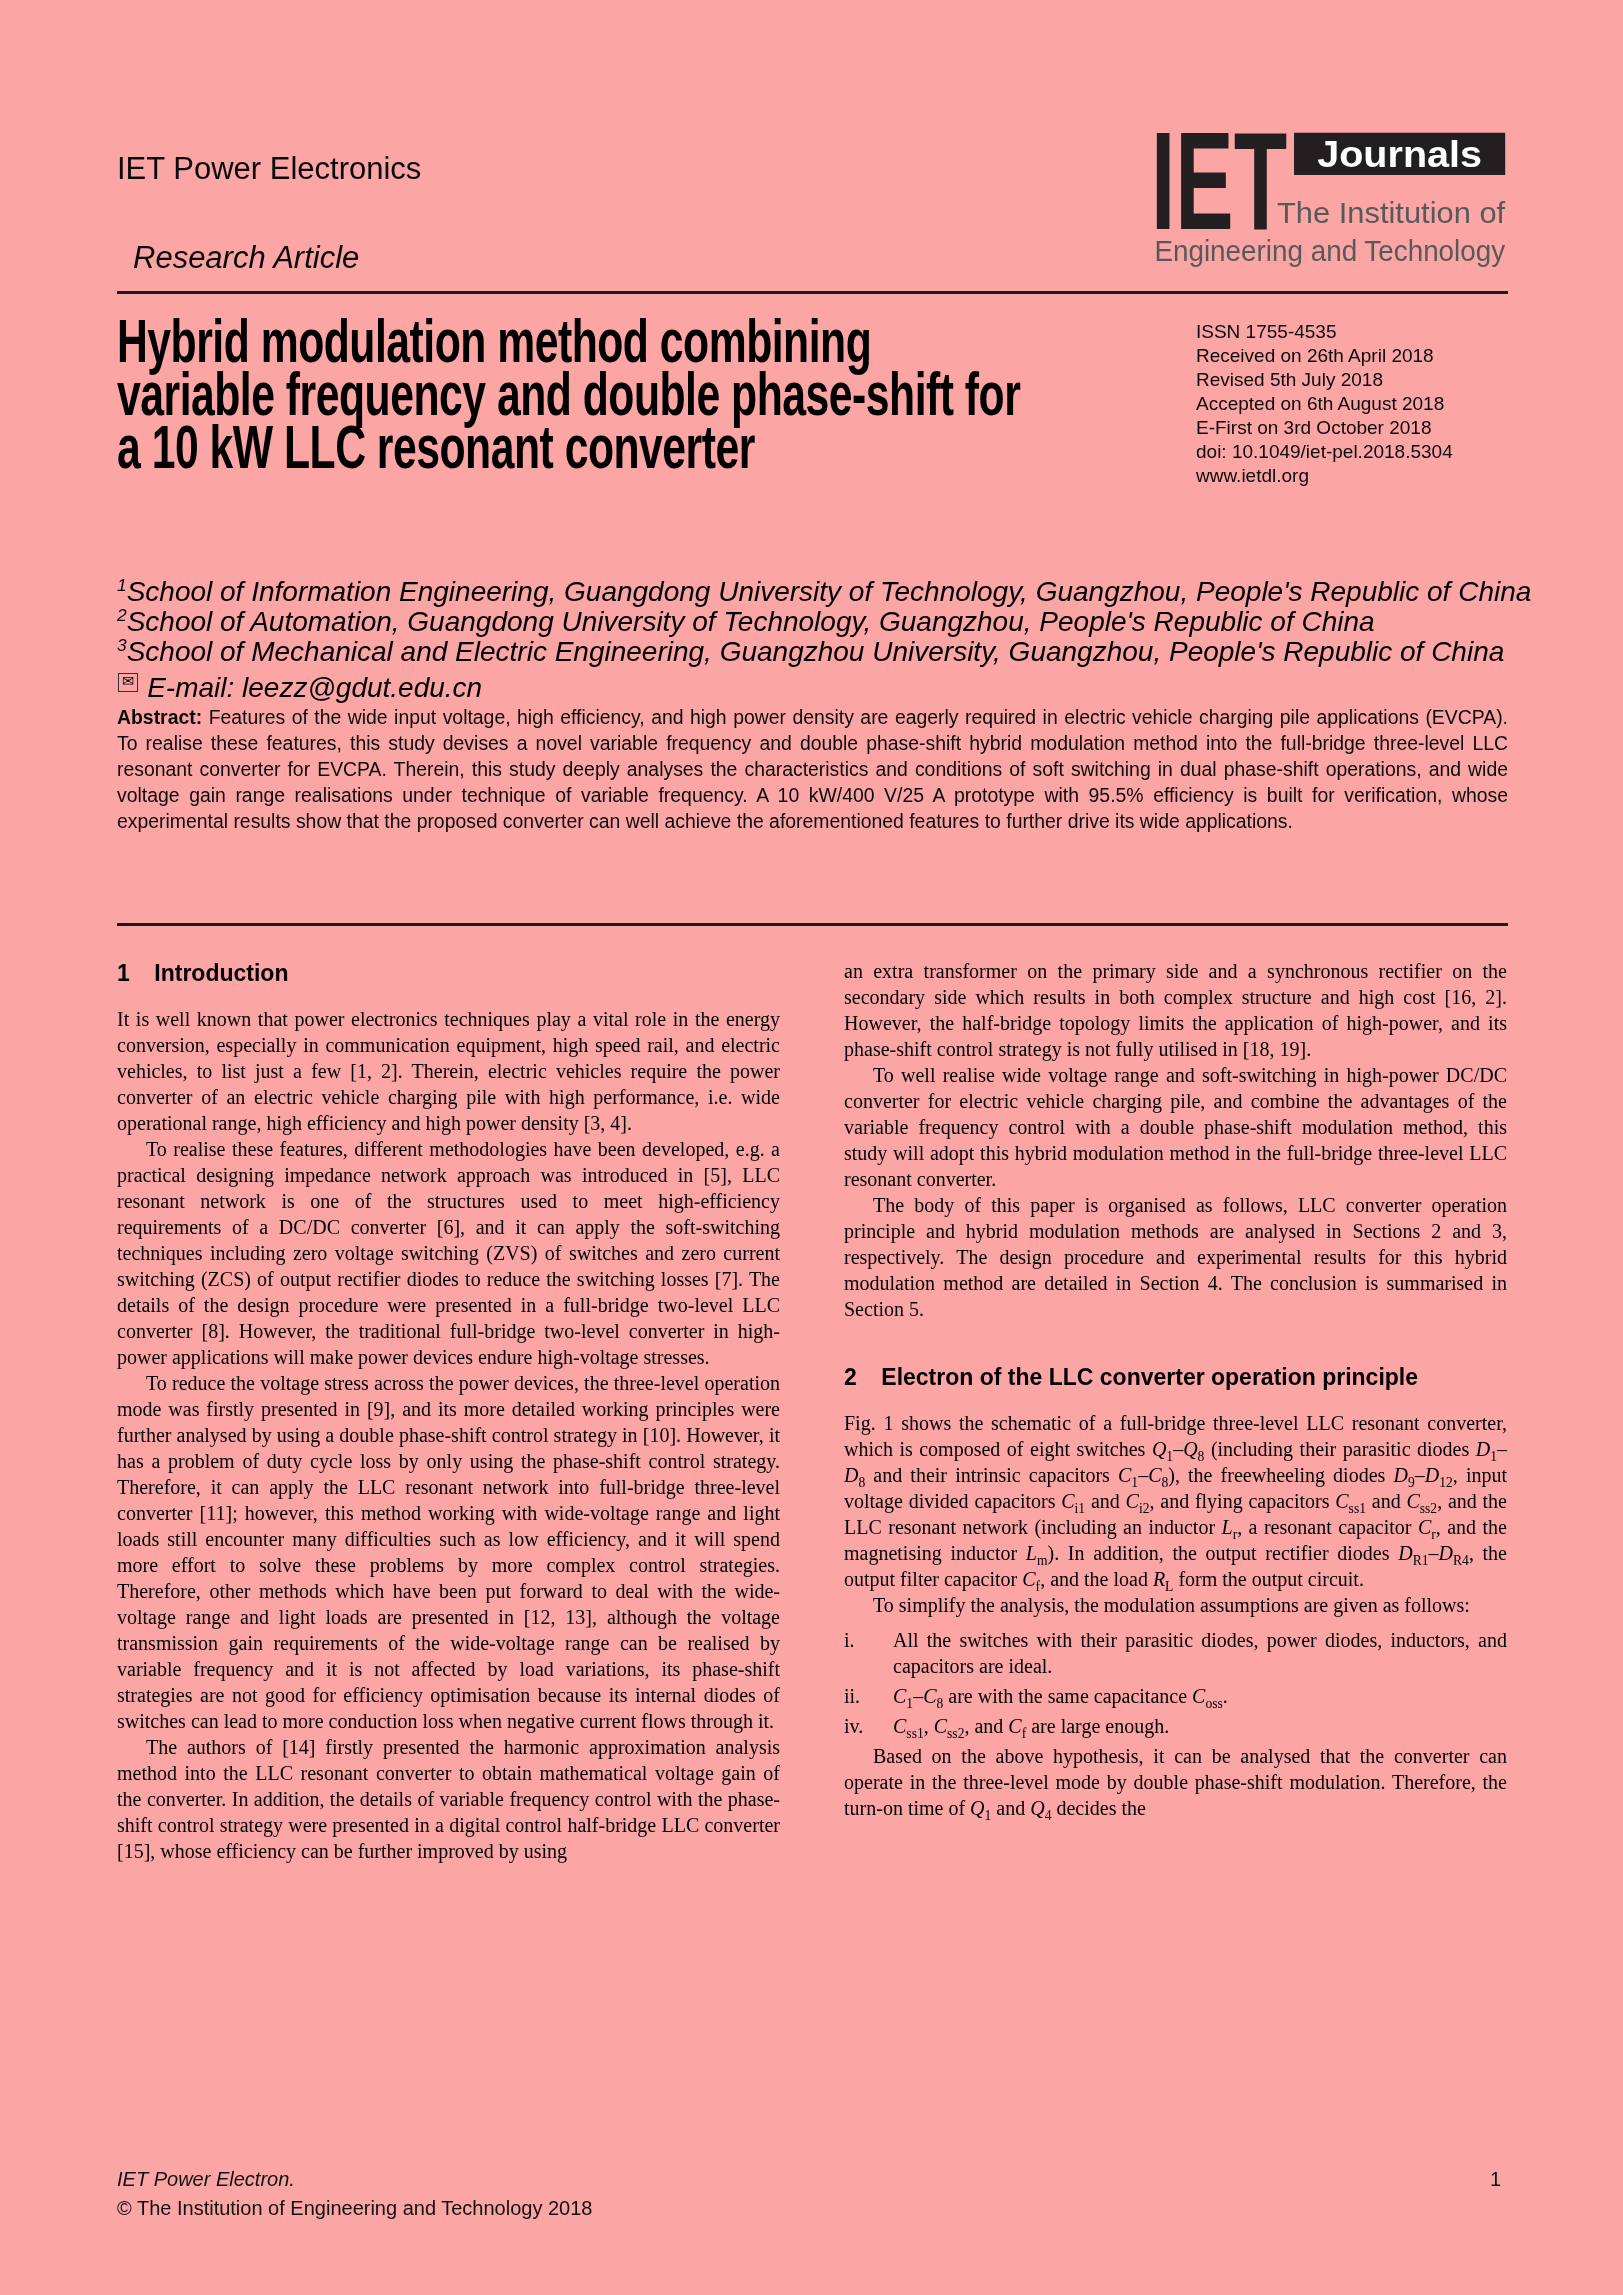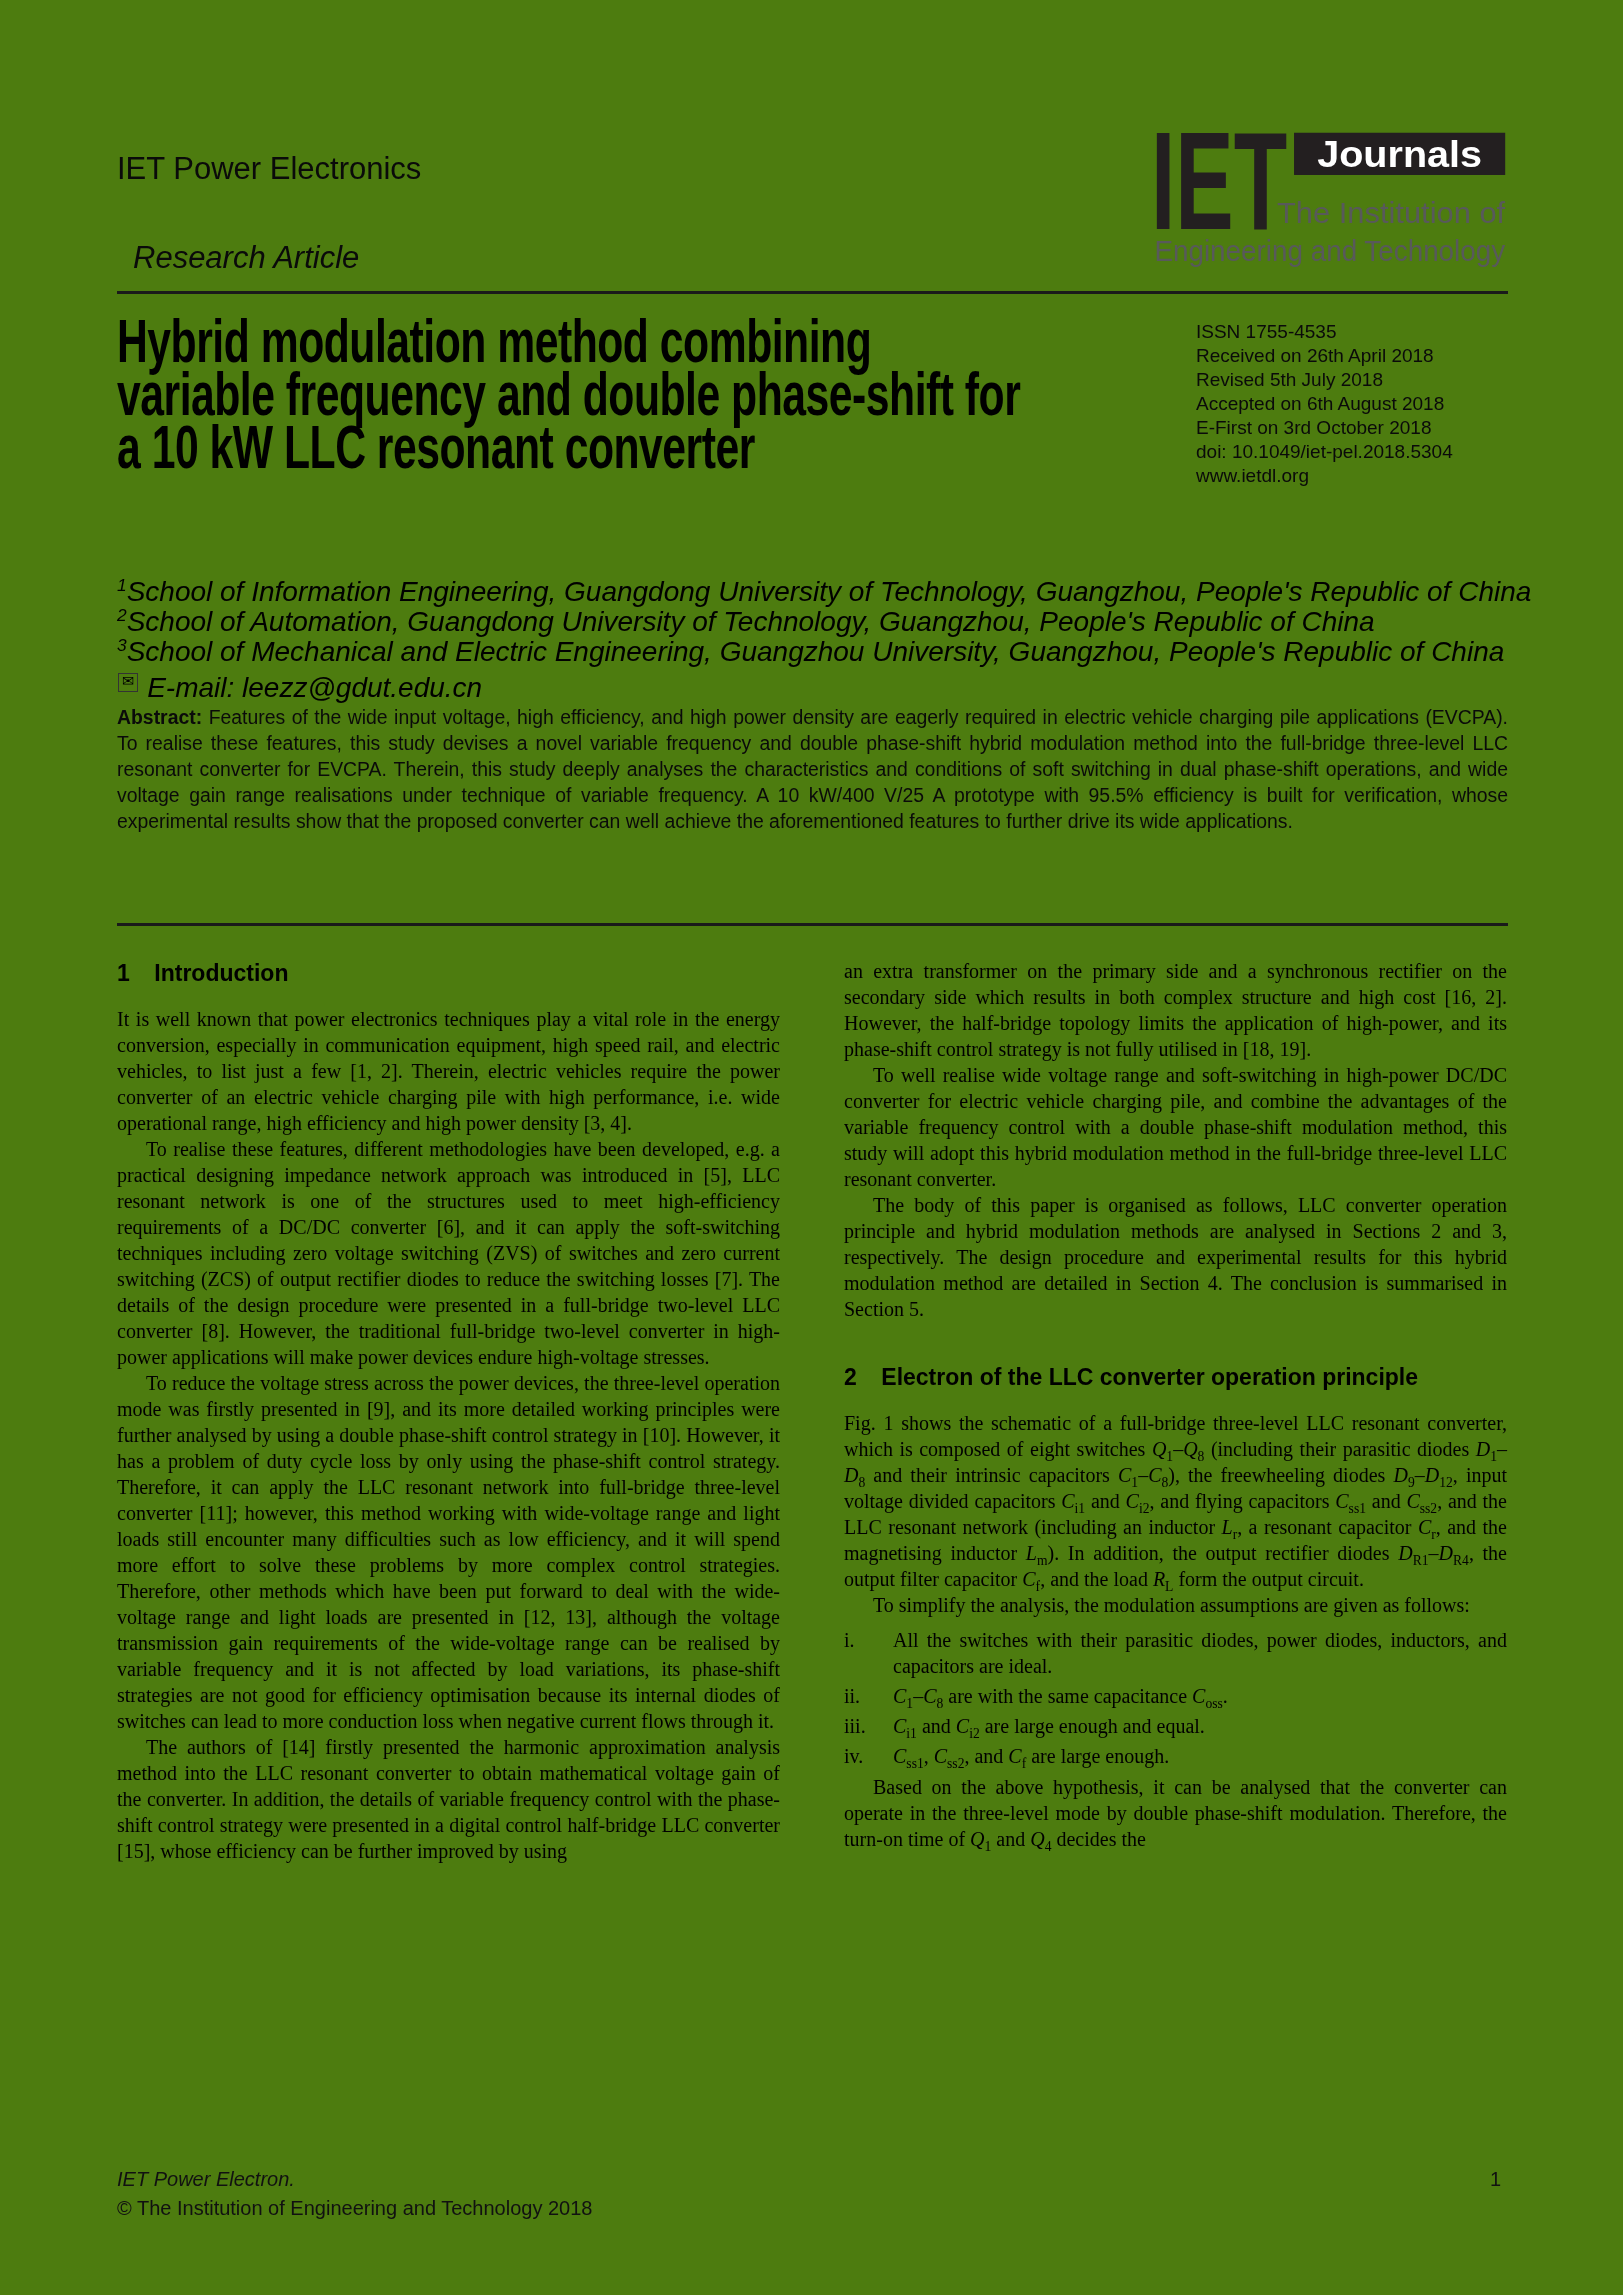--- a/index.html
+++ b/index.html
@@ -1,17 +1,17 @@
 <!DOCTYPE html>
 <html style="font-size:11px"><head>
 <meta charset="utf-8">
 <style>
   html,body { margin:0; padding:0; background:#888; }
   .page {
-    position:relative; width:1623px; height:2295px; background:#4d7c0f;
+    position:relative; width:1623px; height:2295px; background:#fca5a5;
     font-family:"Liberation Sans", sans-serif; color:#111; overflow:hidden;
   }
   
   .hdr-journal { position:absolute; left:117px; top:151px; font-size:31px; color:#0a0a0a; }
   .hdr-type    { position:absolute; left:117px; top:240px; font-size:31px; font-style:italic; color:#0a0a0a;margin-left:16px; }
   .logo { position:absolute; left:1151px; top:127px; width:361px; height:145px; }
   .lg-iet      { font-family:"Liberation Sans",sans-serif; font-weight:bold; font-size:205px; fill:#231f20; }
   .lg-box      { fill:#231f20; }
   .lg-journals { font-family:"Liberation Sans",sans-serif; font-weight:bold; font-size:54px; fill:#ffffff; }
   .lg-inst     { font-family:"Liberation Sans",sans-serif; font-size:44px; fill:#58595b; }
@@ -131,24 +131,20 @@
       <div class="assump">
         <div class="as-item">
             <span class="mk">i.</span>
             <span class="tx">All the switches with their parasitic diodes, power diodes, inductors, and capacitors are ideal.</span>
           </div>
         <div class="as-item">
             <span class="mk">ii.</span>
             <span class="tx"><i>C</i><sub>1</sub>–<i>C</i><sub>8</sub> are with the same capacitance <i>C</i><sub>oss</sub>.</span>
           </div>
         <div class="as-item">
-            <span class="mk">iii.</span>
-            <span class="tx"><i>C</i><sub>i1</sub> and <i>C</i><sub>i2</sub> are large enough and equal.</span>
-          </div>
-        <div class="as-item">
             <span class="mk">iv.</span>
             <span class="tx"><i>C</i><sub>ss1</sub>, <i>C</i><sub>ss2</sub>, and <i>C</i><sub>f</sub> are large enough.</span>
           </div>
       </div>
 
       <p class="closing ind">Based on the above hypothesis, it can be analysed that the converter can operate in the three-level mode by double phase-shift modulation. Therefore, the turn-on time of <i>Q</i><sub>1</sub> and <i>Q</i><sub>4</sub> decides the</p>
     </div>
   </div>
 
   <div class="ft-j">IET Power Electron.</div>

